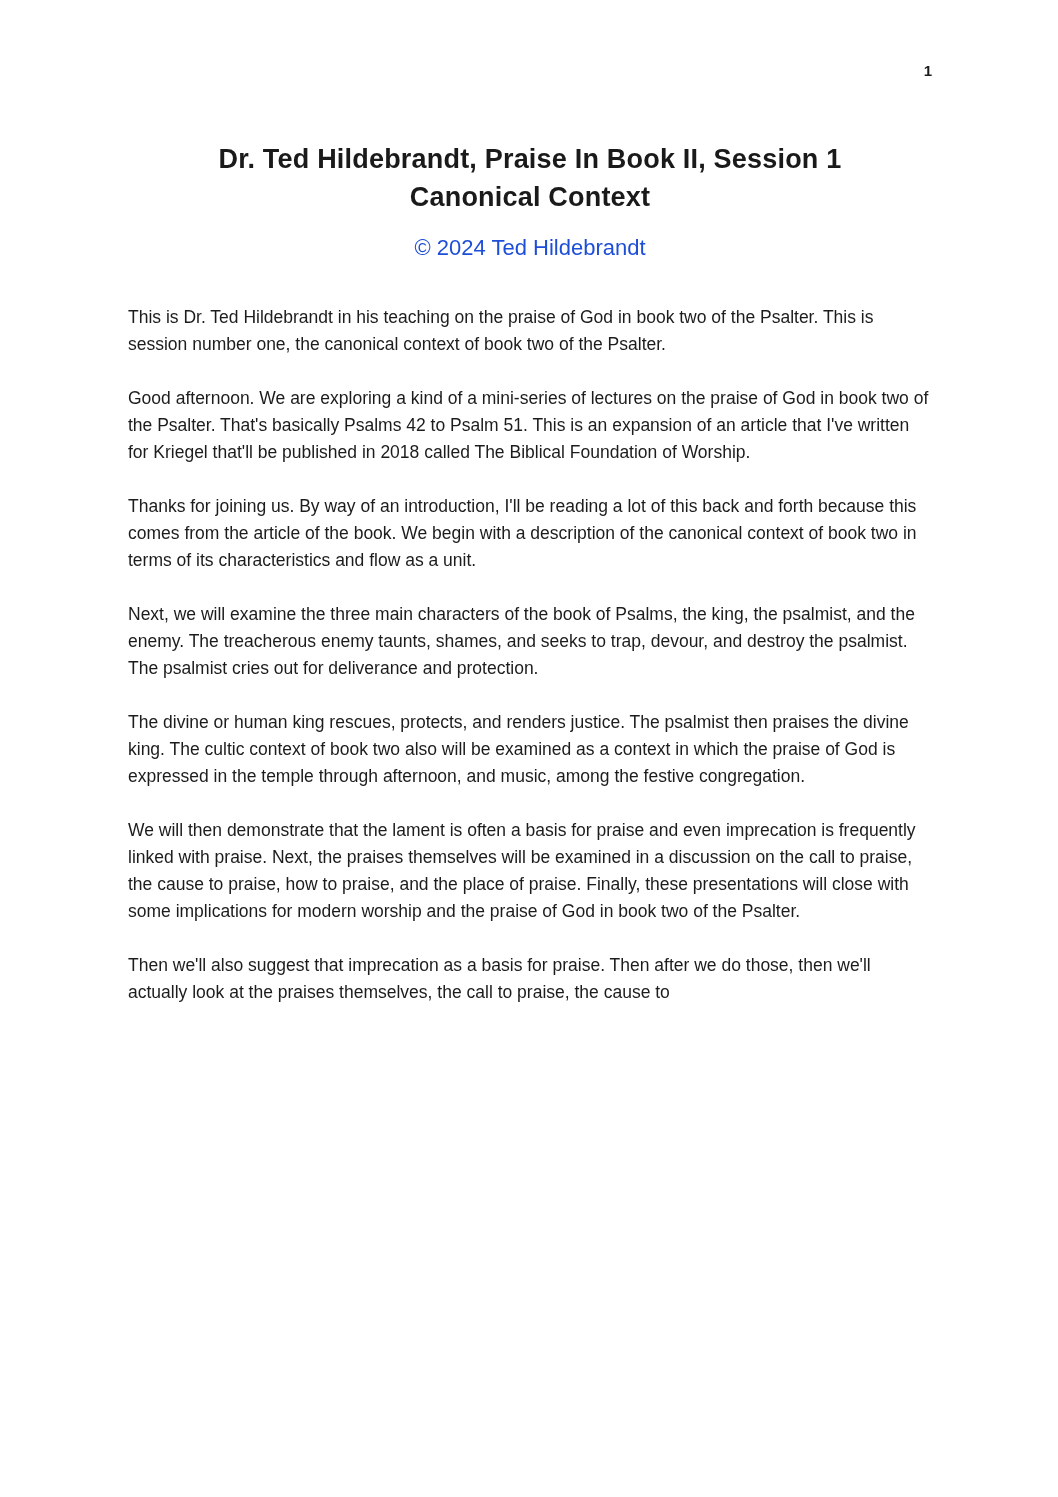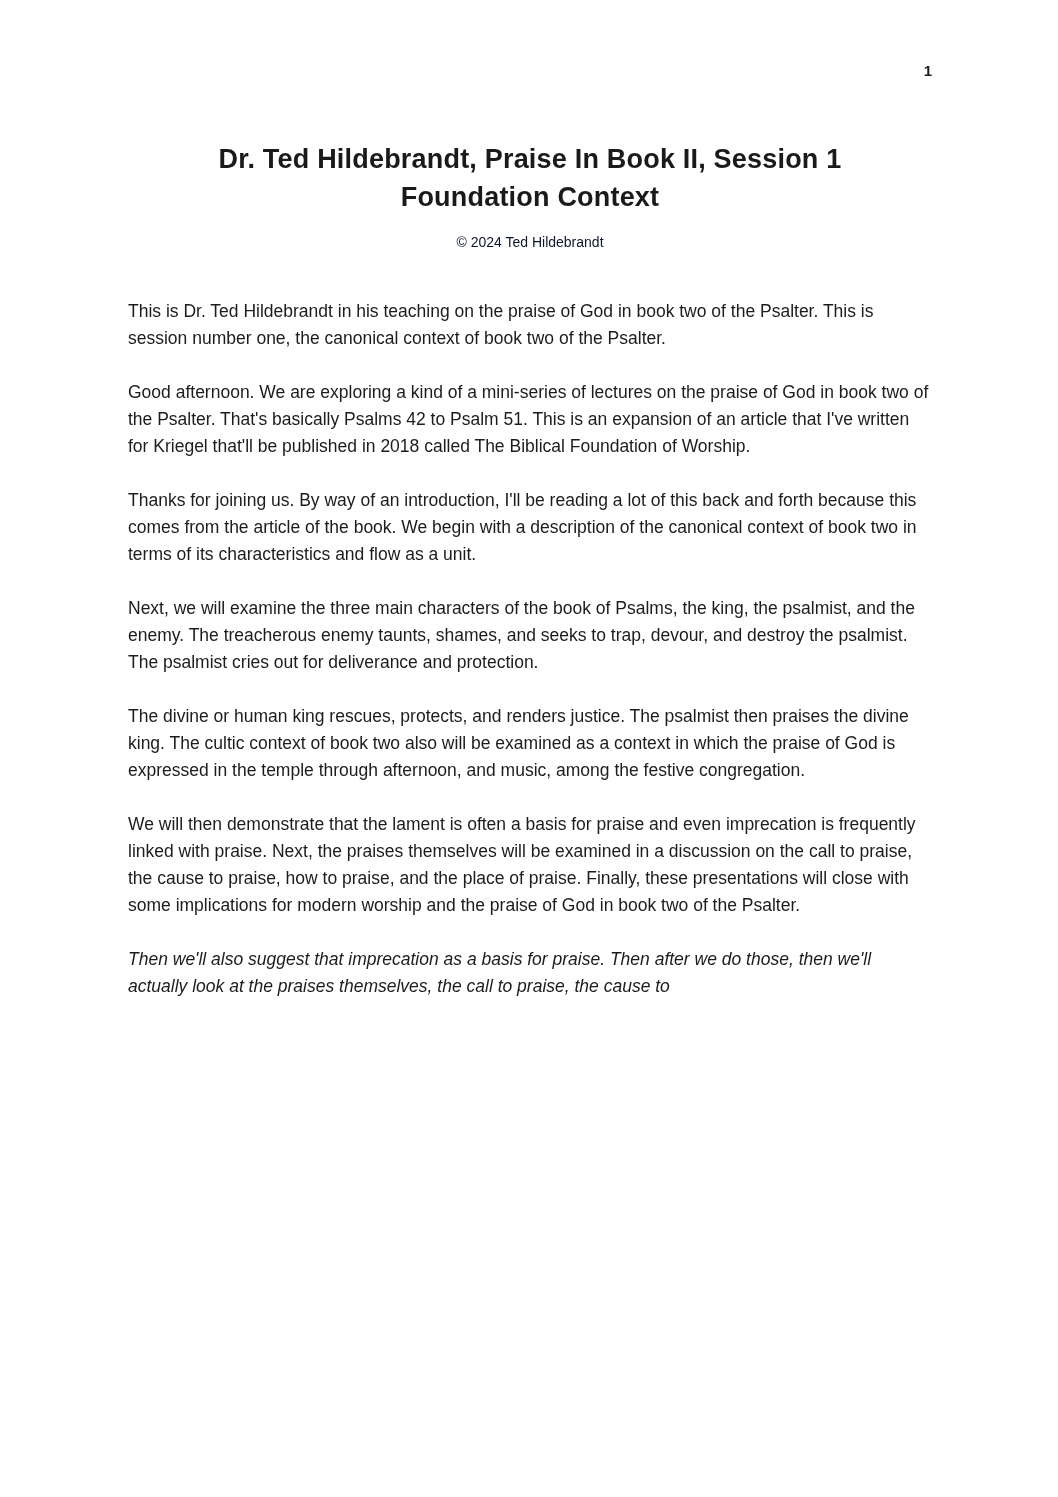--- a/index.html
+++ b/index.html
@@ -42,51 +42,50 @@
     font-size: 27px;
     line-height: 38px;
     color: #1a1a1a;
     letter-spacing: 0.2px;
   }
   .title .line2 {
     display: block;
   }
   .copyright {
     text-align: center;
-    font-size: 14px;
+    font-size: 22px;
     line-height: 24px;
-    margin-top: 14px;
-    color: #0f172a;
+    margin-top: 20px;
+    color: #1d4ed8;
   }
   .body-text {
     margin-top: 44px;
     font-size: 17.5px;
     line-height: 27px;
     color: #1c1c1c;
   }
   .body-text p {
     margin: 0 0 27px 0;
   }
   .body-text p:last-child {
     margin-bottom: 0;
-    font-style: italic;
   }
 </style>
 </head>
 <body>
 
 <div class="page">
 
   <div class="page-number">1</div>
 
   <div class="content">
 
     <div class="title">
       <span class="line1">Dr. Ted Hildebrandt, Praise In Book II, Session 1</span>
-      <span class="line2">Foundation Context</span>
+      <span class="line2">Canonical Context</span>
     </div>
 
     <div class="copyright">© 2024 Ted Hildebrandt</div>
 
     <div class="body-text">
       <p>This is Dr. Ted Hildebrandt in his teaching on the praise of God in book two of the Psalter. This is session number one, the canonical context of book two of the Psalter.</p>
       <p>Good afternoon. We are exploring a kind of a mini-series of lectures on the praise of God in book two of the Psalter. That's basically Psalms 42 to Psalm 51. This is an expansion of an article that I've written for Kriegel that'll be published in 2018 called The Biblical Foundation of Worship.</p>
       <p>Thanks for joining us. By way of an introduction, I'll be reading a lot of this back and forth because this comes from the article of the book. We begin with a description of the canonical context of book two in terms of its characteristics and flow as a unit.</p>
       <p>Next, we will examine the three main characters of the book of Psalms, the king, the psalmist, and the enemy. The treacherous enemy taunts, shames, and seeks to trap, devour, and destroy the psalmist. The psalmist cries out for deliverance and protection.</p>
       <p>The divine or human king rescues, protects, and renders justice. The psalmist then praises the divine king. The cultic context of book two also will be examined as a context in which the praise of God is expressed in the temple through afternoon, and music, among the festive congregation.</p>

